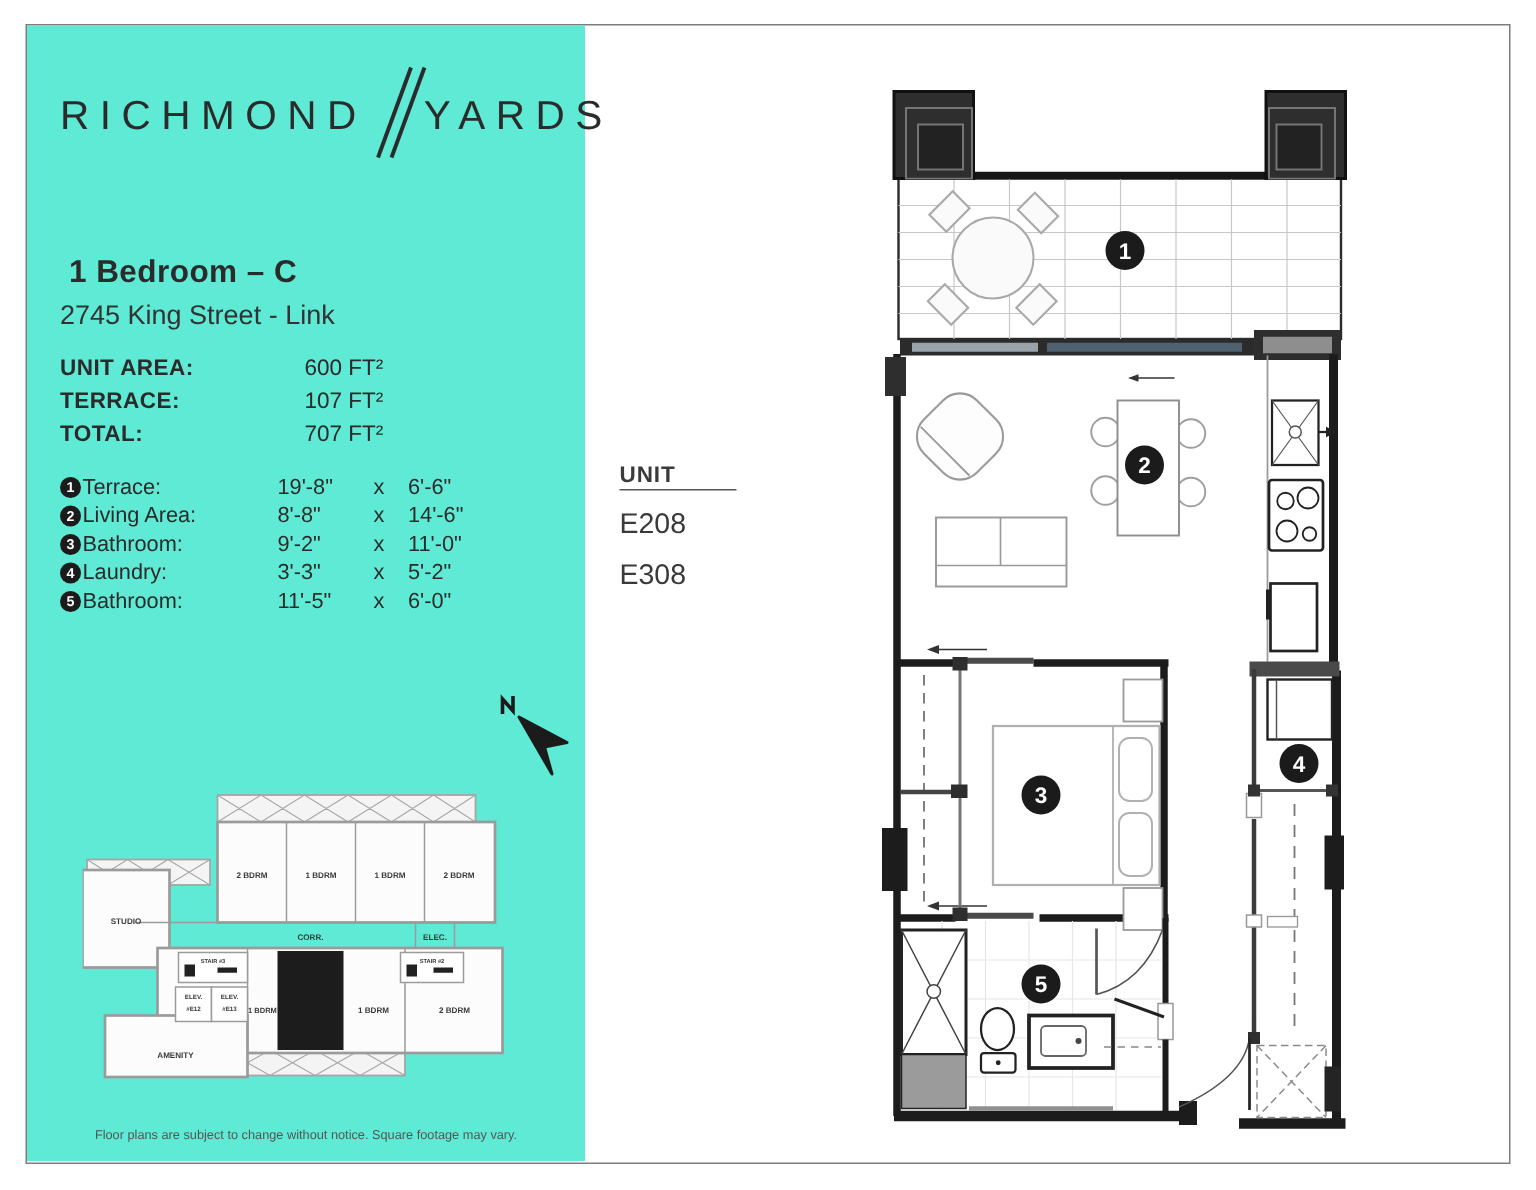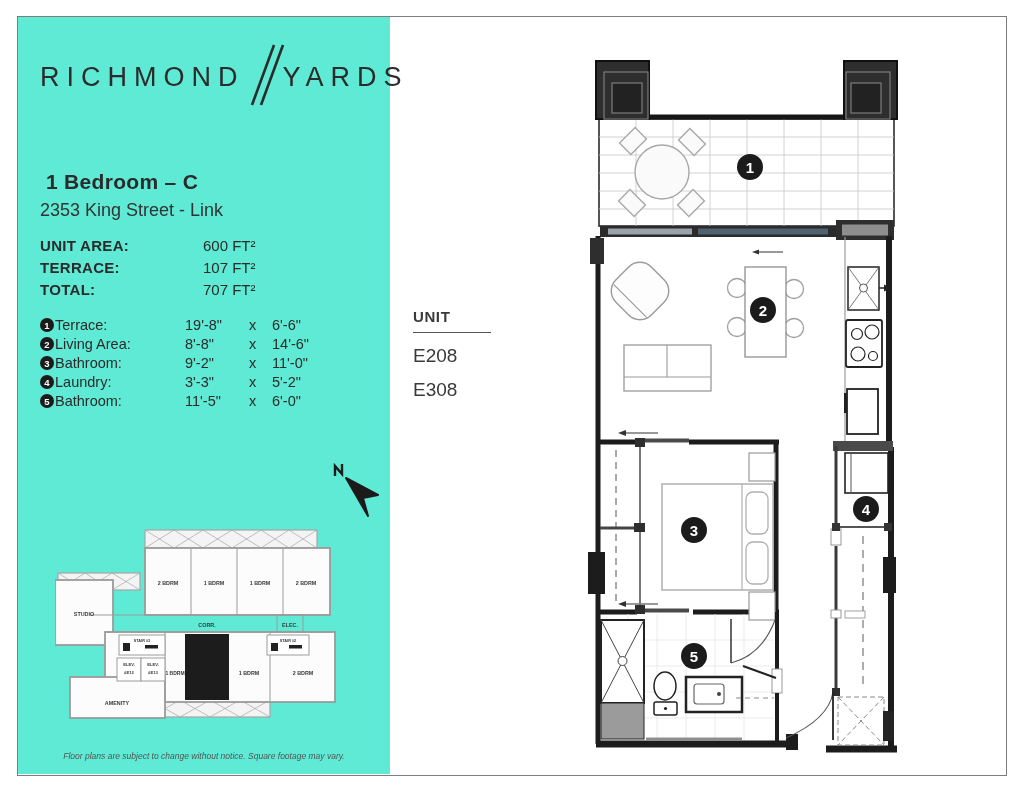--- a/index.html
+++ b/index.html
@@ -24,25 +24,25 @@
   .nbadge{position:absolute;left:0;top:1px;width:14px;height:14px;border-radius:50%;
           background:#1b1b1b;color:#fff;font-size:9.5px;font-weight:700;
           display:flex;align-items:center;justify-content:center;}
   .room-row .rlabel{position:absolute;left:15px;}
   .room-row .rd1{position:absolute;left:145px;}
   .room-row .rx{position:absolute;left:209px;}
   .room-row .rd2{position:absolute;left:232px;}
   .north{position:absolute;left:313px;top:444px;}
   .keyplan{position:absolute;left:37px;top:505px;width:292px;height:200px;}
   .disclaimer{position:absolute;left:0;top:734px;width:100%;text-align:center;
-              font-size:8.5px;color:#555;font-style:italic;}
+              font-size:8.5px;color:#555;}
   
   .unit-block{position:absolute;left:413px;top:308px;width:90px;font-size:15px;color:#3a3a3a;}
   .unit-label{font-weight:700;letter-spacing:.6px;border-bottom:1.5px solid #555;
-              padding-bottom:7px;width:78px;}
+              padding-bottom:1px;width:78px;}
   .unit-num{margin-top:12px;font-size:19px;}
   .plan-svg{position:absolute;left:580px;top:55px;width:370px;height:710px;}
   svg text{font-family:"Liberation Sans",sans-serif;}
 </style>
 </head>
 <body>
 
 <div class="frame"></div>
 
 <div class="sidebar">
@@ -50,21 +50,21 @@
   <div class="logo">
     <span class="word">RICHMOND</span>
     <svg width="38" height="64" viewBox="0 0 38 64">
       <line x1="5" y1="62" x2="27" y2="2" stroke="#2b2b2b" stroke-width="2.6"></line>
       <line x1="14" y1="62" x2="36" y2="2" stroke="#2b2b2b" stroke-width="2.6"></line>
     </svg>
     <span class="word">YARDS</span>
   </div>
 
   <div class="plan-name">1 Bedroom – C</div>
-  <div class="plan-address">2353 King Street - Link</div>
+  <div class="plan-address">2745 King Street - Link</div>
 
   <div class="area-row" style="top:220px">
     <span class="lbl">UNIT AREA:</span>
     <span class="val">600 FT²</span>
   </div>
   <div class="area-row" style="top:242px">
     <span class="lbl">TERRACE:</span>
     <span class="val">107 FT²</span>
   </div>
   <div class="area-row" style="top:264px">

